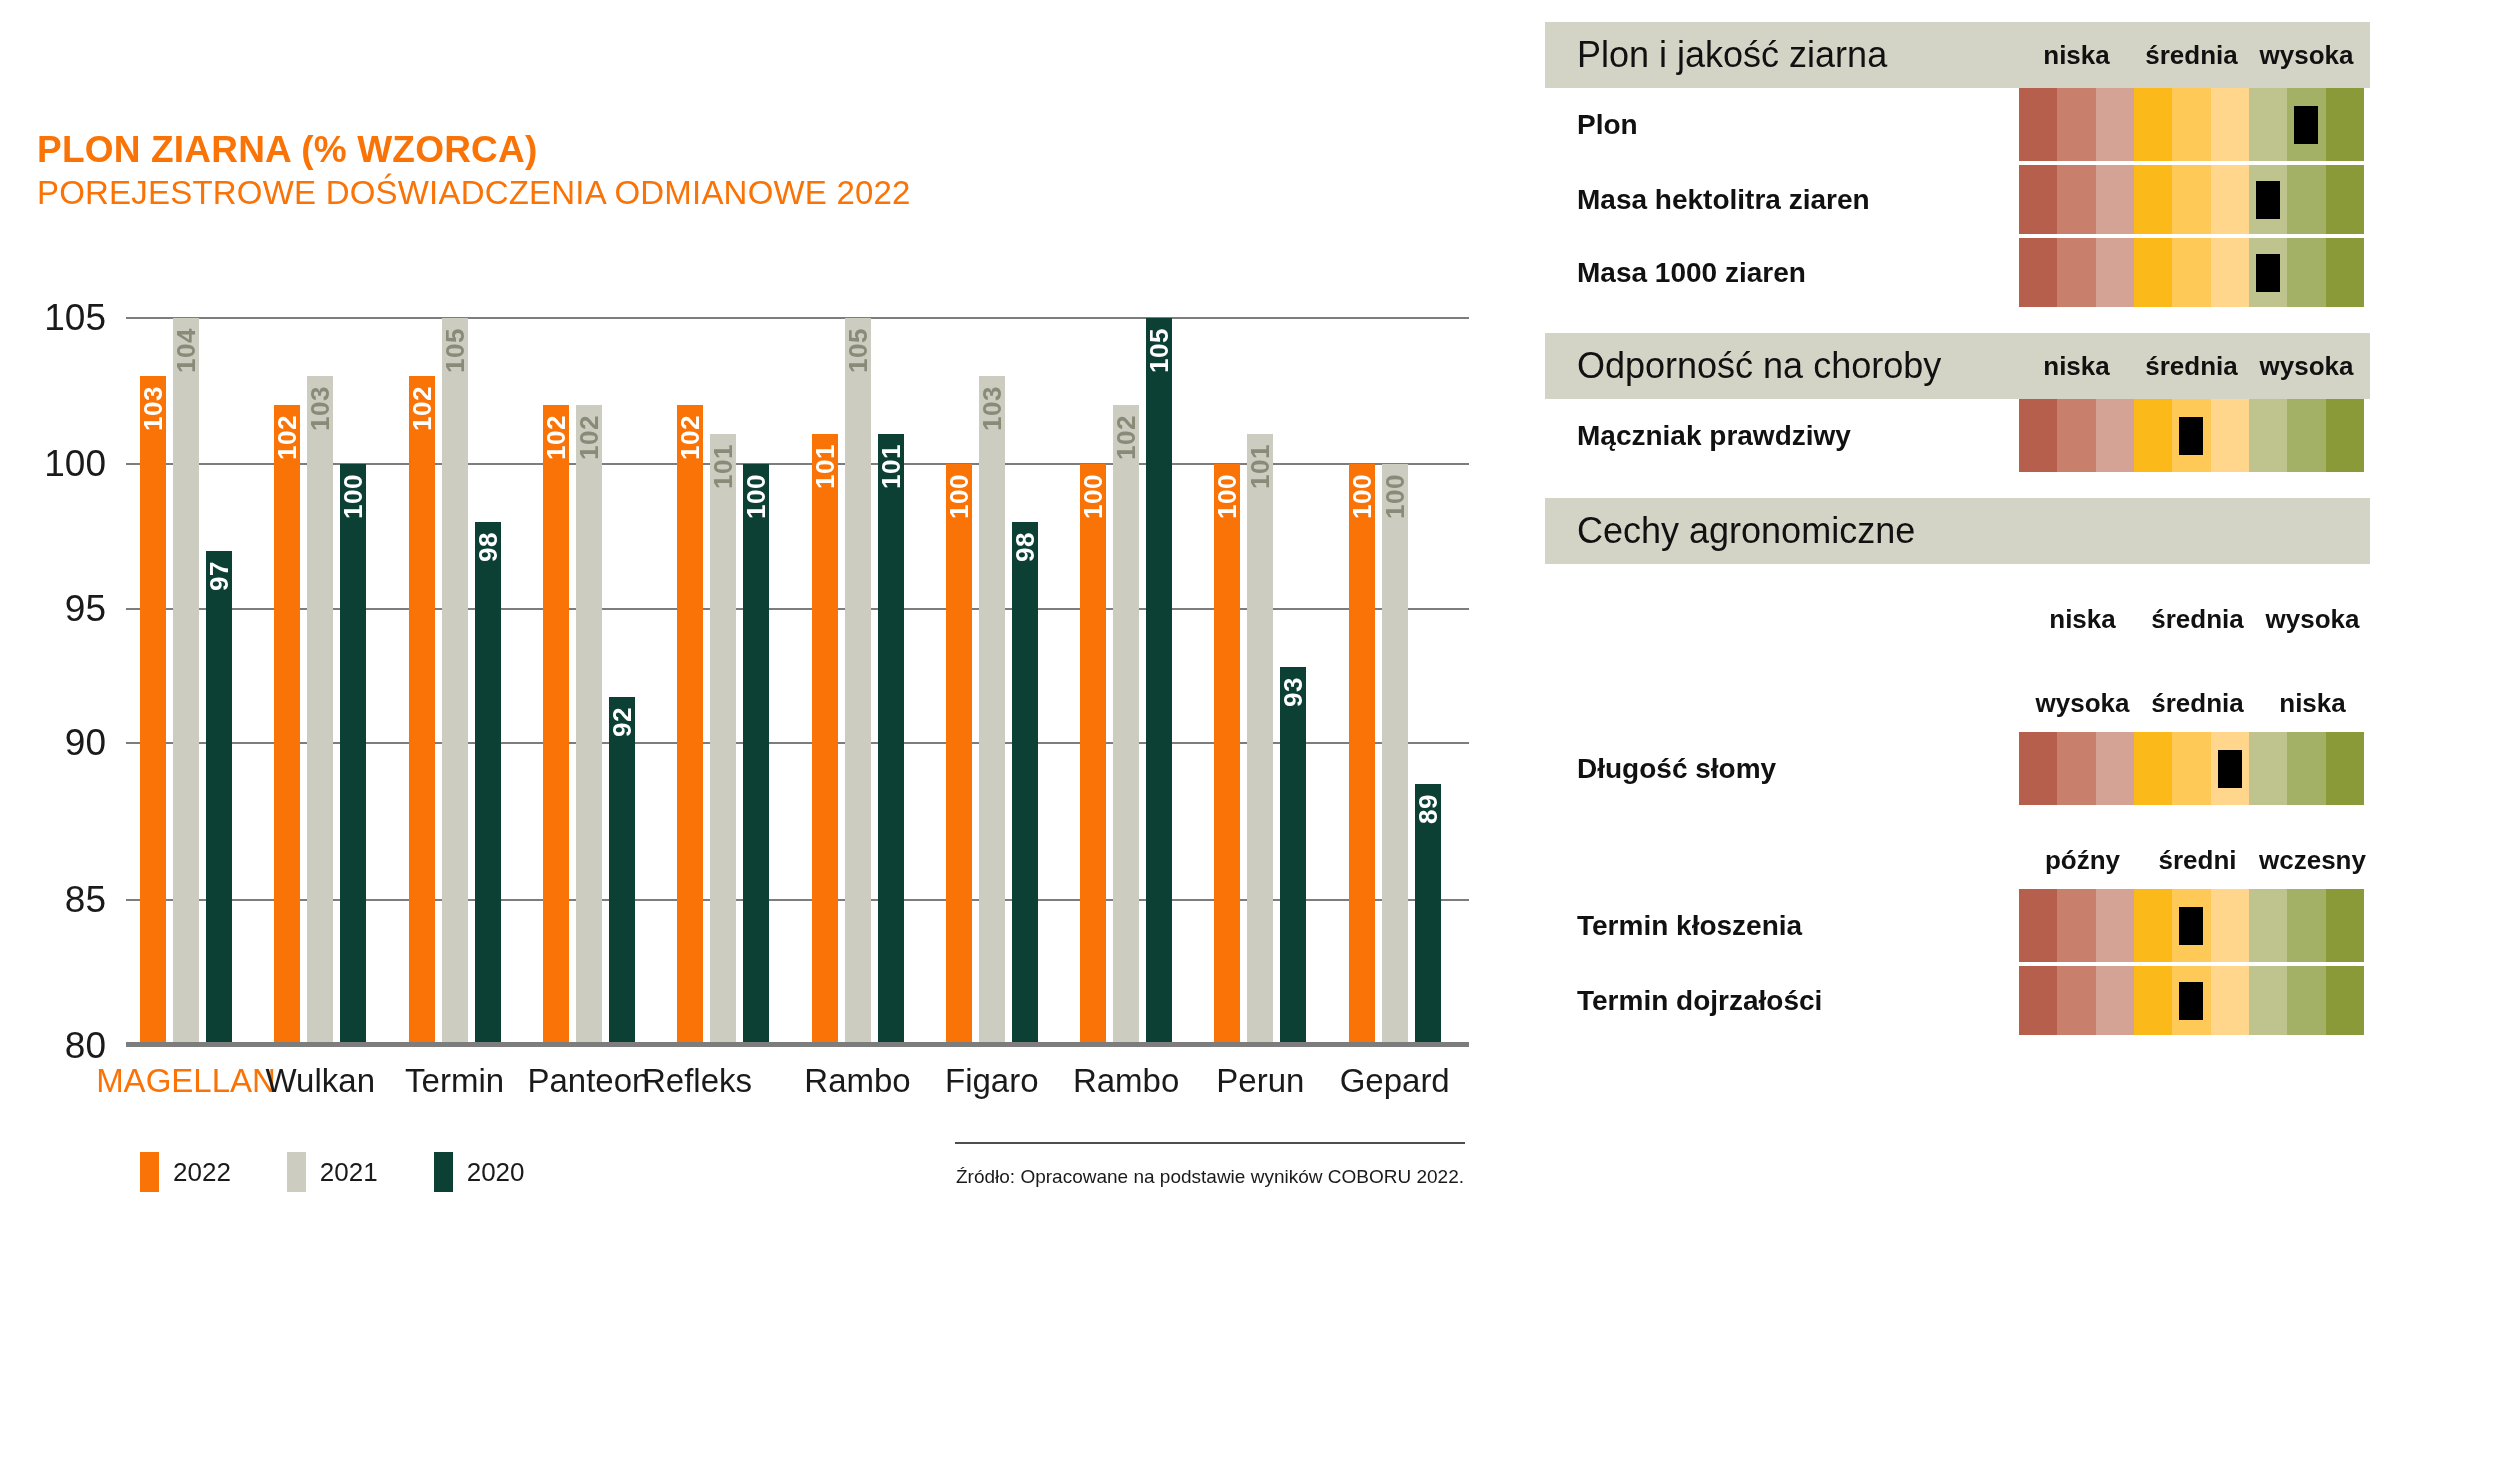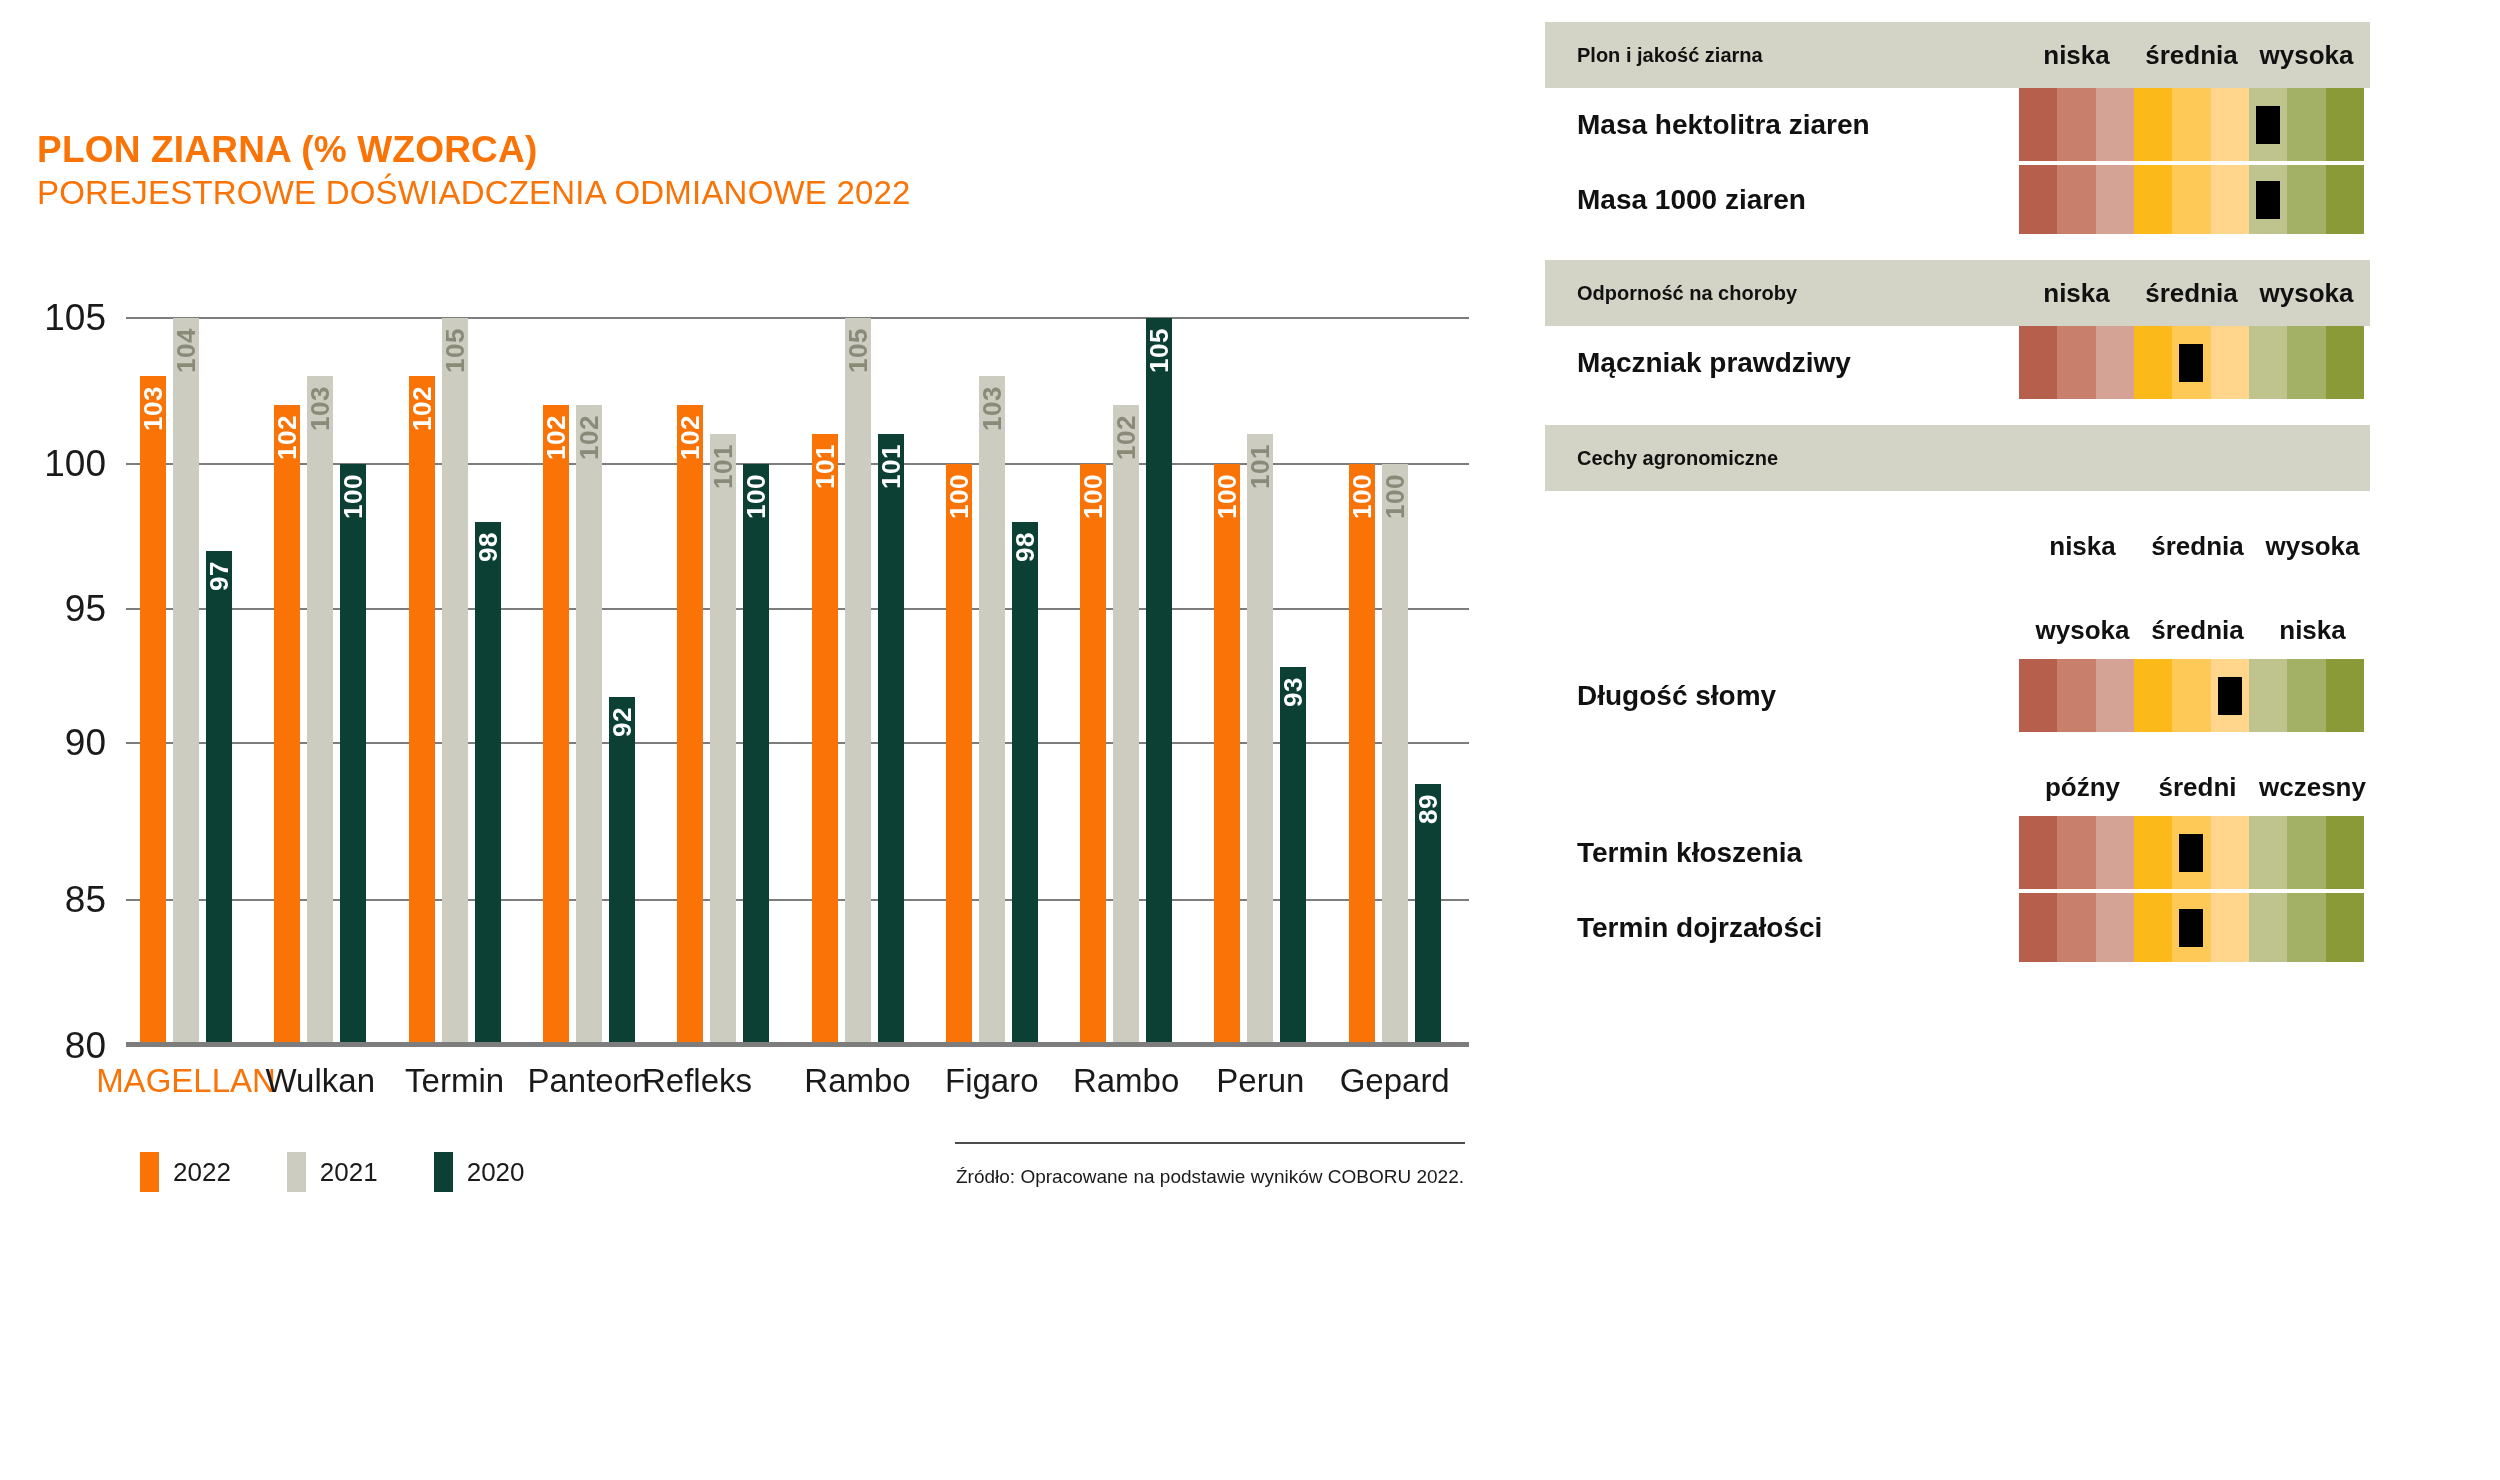--- a/index.html
+++ b/index.html
@@ -83,21 +83,21 @@
   }
 
   
   #profile-panel { position:absolute; left:1545px; top:22px; width:825px; }
 
   .section-header {
     background:#d4d4c6; height:66px;
     display:flex; align-items:center; position:relative;
   }
   .section-header .sh-title {
-    font-size:20px; font-weight:bold; color:#111111;
+    font-size:36px; font-weight:normal; color:#111111;
     margin-left:32px; white-space:nowrap;
   }
   .scale-legend {
     position:absolute; right:6px; top:0; height:100%;
     width:345px; display:flex; align-items:center;
   }
   .scale-legend span {
     font-size:26px; color:#111111; text-align:center; white-space:nowrap;font-weight:bold;
   }
   .scale-legend span:nth-child(1){ flex:1; }
@@ -310,20 +310,36 @@
     <div class="section-header">
       <div class="sh-title">Plon i jakość ziarna</div>
       <div class="scale-legend">
         <span>niska</span>
         <span>średnia</span>
         <span>wysoka</span>
       </div>
     </div>
     <div class="tight-pair">
       <div class="trait-row">
+        <div class="trait-label">Plon</div>
+        <div class="scale">
+          <div class="seg" style="background: rgb(181, 95, 76);"></div>
+          <div class="seg" style="background: rgb(200, 127, 107);"></div>
+          <div class="seg" style="background: rgb(212, 163, 149);"></div>
+          <div class="seg" style="background: rgb(252, 185, 26);"></div>
+          <div class="seg" style="background: rgb(255, 201, 87);"></div>
+          <div class="seg" style="background: rgb(255, 214, 140);"></div>
+          <div class="seg" style="background: rgb(191, 196, 143);"></div>
+          <div class="seg" style="background: rgb(163, 177, 103);">
+            <div class="marker"></div>
+          </div>
+          <div class="seg" style="background: rgb(139, 154, 56);"></div>
+        </div>
+      </div>
+      <div class="trait-row">
         <div class="trait-label">Masa hektolitra ziaren</div>
         <div class="scale">
           <div class="seg" style="background: rgb(181, 95, 76);"></div>
           <div class="seg" style="background: rgb(200, 127, 107);"></div>
           <div class="seg" style="background: rgb(212, 163, 149);"></div>
           <div class="seg" style="background: rgb(252, 185, 26);"></div>
           <div class="seg" style="background: rgb(255, 201, 87);"></div>
           <div class="seg" style="background: rgb(255, 214, 140);"></div>
           <div class="seg" style="background: rgb(191, 196, 143);">
             <div class="marker"></div>

